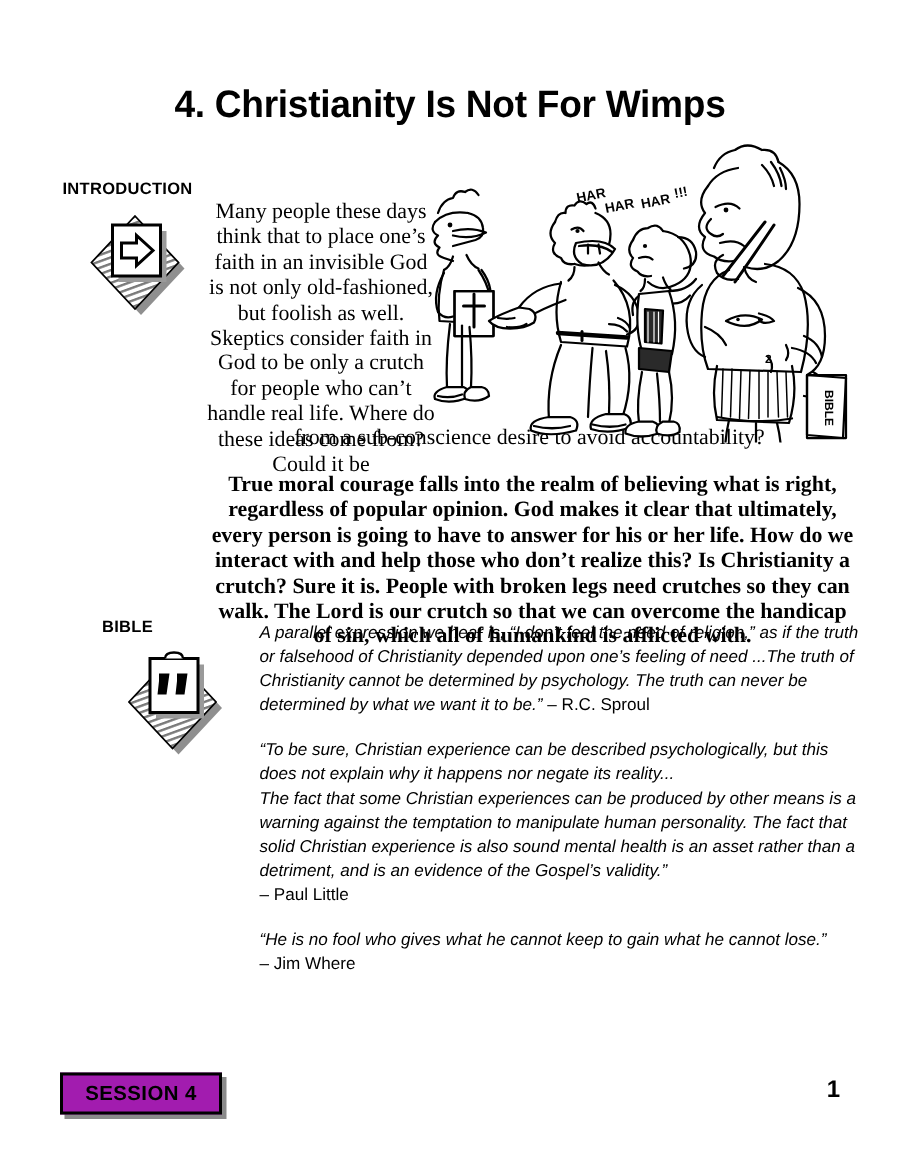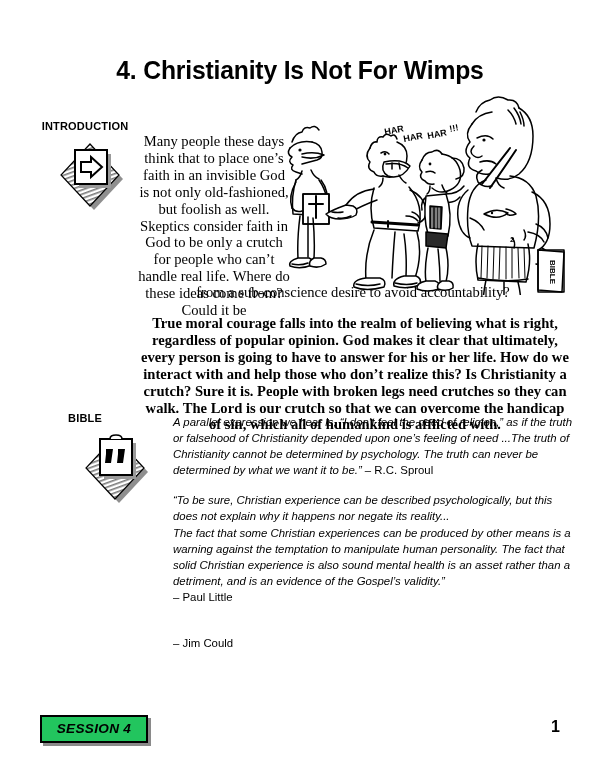--- a/index.html
+++ b/index.html
@@ -95,24 +95,23 @@
   .quote-inline .quote-attr { font-style: normal; }
 
   
   #session-box {
     position: absolute;
     left: 40px;
     top: 715px;
     width: 108px;
     height: 28px;
     border: 2px solid #000;
-    background: #22c55e;
+    background: #a21caf;
     box-shadow: 3px 3px 0 #8a8a8a;
     box-sizing: border-box;
-    font-style: italic;
   }
   #session-label {
     position: absolute;
     left: 0; top: 0;
     width: 104px; height: 24px;
     line-height: 24px;
     text-align: center;
     font-family: "Liberation Sans", sans-serif;
     font-weight: bold;
     font-size: 13.6px;
@@ -385,20 +384,20 @@
     <g fill="#000000" stroke="none">
       <path d="M28 16 l7 0 l-2 14 l-6 0 l1 -9 z"></path>
       <path d="M40 16 l7 0 l-2 14 l-6 0 l1 -9 z"></path>
     </g>
   </svg>
 </div>
 
 <div id="quotes-block">
     <div class="quote-item quote-inline"><span class="quote-text">A parallel expression we hear is, “I don’t feel the need of religion,” as if the truth or falsehood of Christianity depended upon one’s feeling of need ...The truth of Christianity cannot be determined by psychology.  The truth can never be determined by what we want it to be.”</span> <span class="quote-attr">– R.C. Sproul</span></div>
     <div class="quote-item"><span class="quote-text">“To be sure, Christian experience can be described psychologically, but this does not explain why it happens nor negate its reality...</span><br><span class="quote-text">The fact that some Christian experiences can be produced by other means is a warning against the temptation to manipulate human personality.  The fact that solid Christian experience is also sound mental health is an asset rather than a detriment, and is an evidence of the Gospel’s validity.”</span><br><span class="quote-attr">– Paul Little</span></div>
-    <div class="quote-item"><br><span class="quote-attr">–  Jim Could</span></div>
+    <div class="quote-item"><span class="quote-text">“He is no fool who gives what he cannot keep to gain what he cannot lose.”</span><br><span class="quote-attr">–  Jim Where</span></div>
   </div>
 
 <div id="session-box">
   <div id="session-label">SESSION 4</div>
 </div>
 
 <div id="page-number">1</div>
 
 </body></html>

